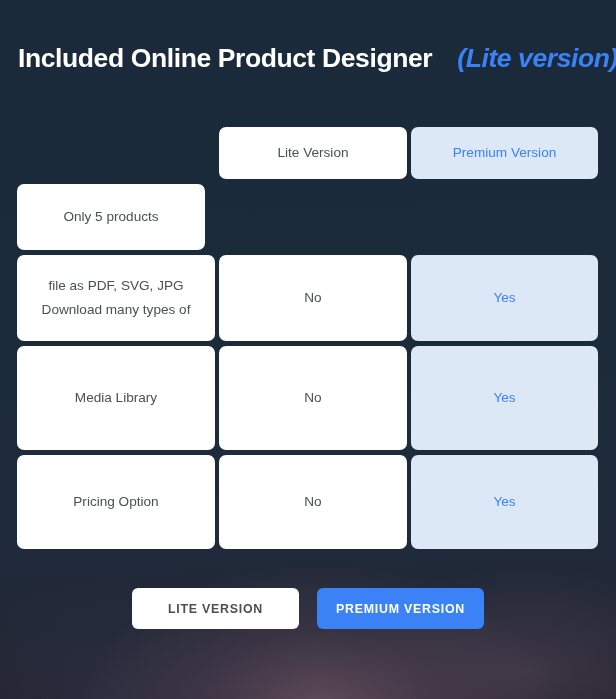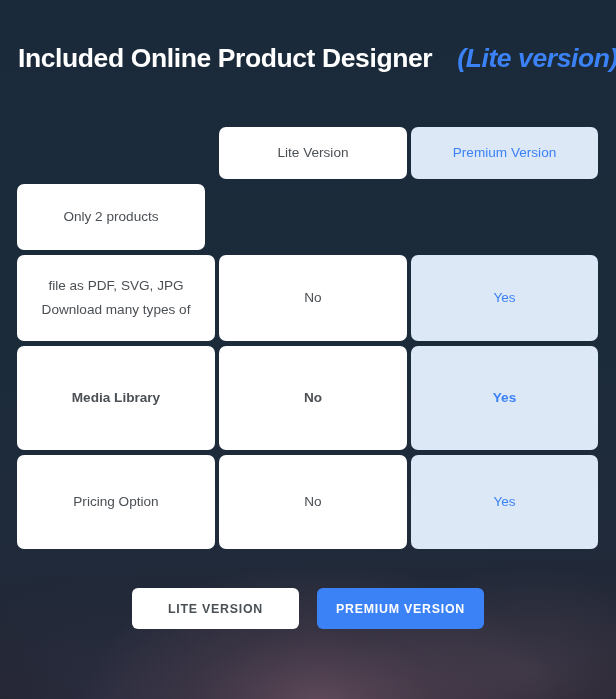--- a/index.html
+++ b/index.html
@@ -102,21 +102,21 @@
 
   .cell.blue {
     background: #dde8f7;
     color: #3b82f6;
   }
 
   
   .row-header .cell { height: 52px; }
   .row-1 .cell      { height: 66px; }
   .row-2 .cell      { height: 86px; }
-  .row-3 .cell      { height: 104px; font-weight: bold; }
+  .row-3 .cell      { height: 104px; }
   .row-4 .cell      { height: 94px; }
 
   .cell-text { display: block; }
 
   
   #cta-bar {
     position: absolute;
     left: 0;
     top: 588px;
     width: 616px;
@@ -162,21 +162,21 @@
 
   <div id="grid">
 
     <div class="grid-row row-header">
       <div class="cell label-col blank"></div>
       <div class="cell lite-col white">Lite Version</div>
       <div class="cell premium-col blue">Premium Version</div>
     </div>
 
     <div class="grid-row row-1">
-      <div class="cell lite-col white">Only 2 products</div>
+      <div class="cell lite-col white">Only 5 products</div>
     </div>
 
     <div class="grid-row row-2">
       <div class="cell label-col white">
         <div>
           <span class="cell-text">file as PDF, SVG, JPG</span>
           <span class="cell-text">Download many types of</span>
         </div>
       </div>
       <div class="cell lite-col white">No</div>

